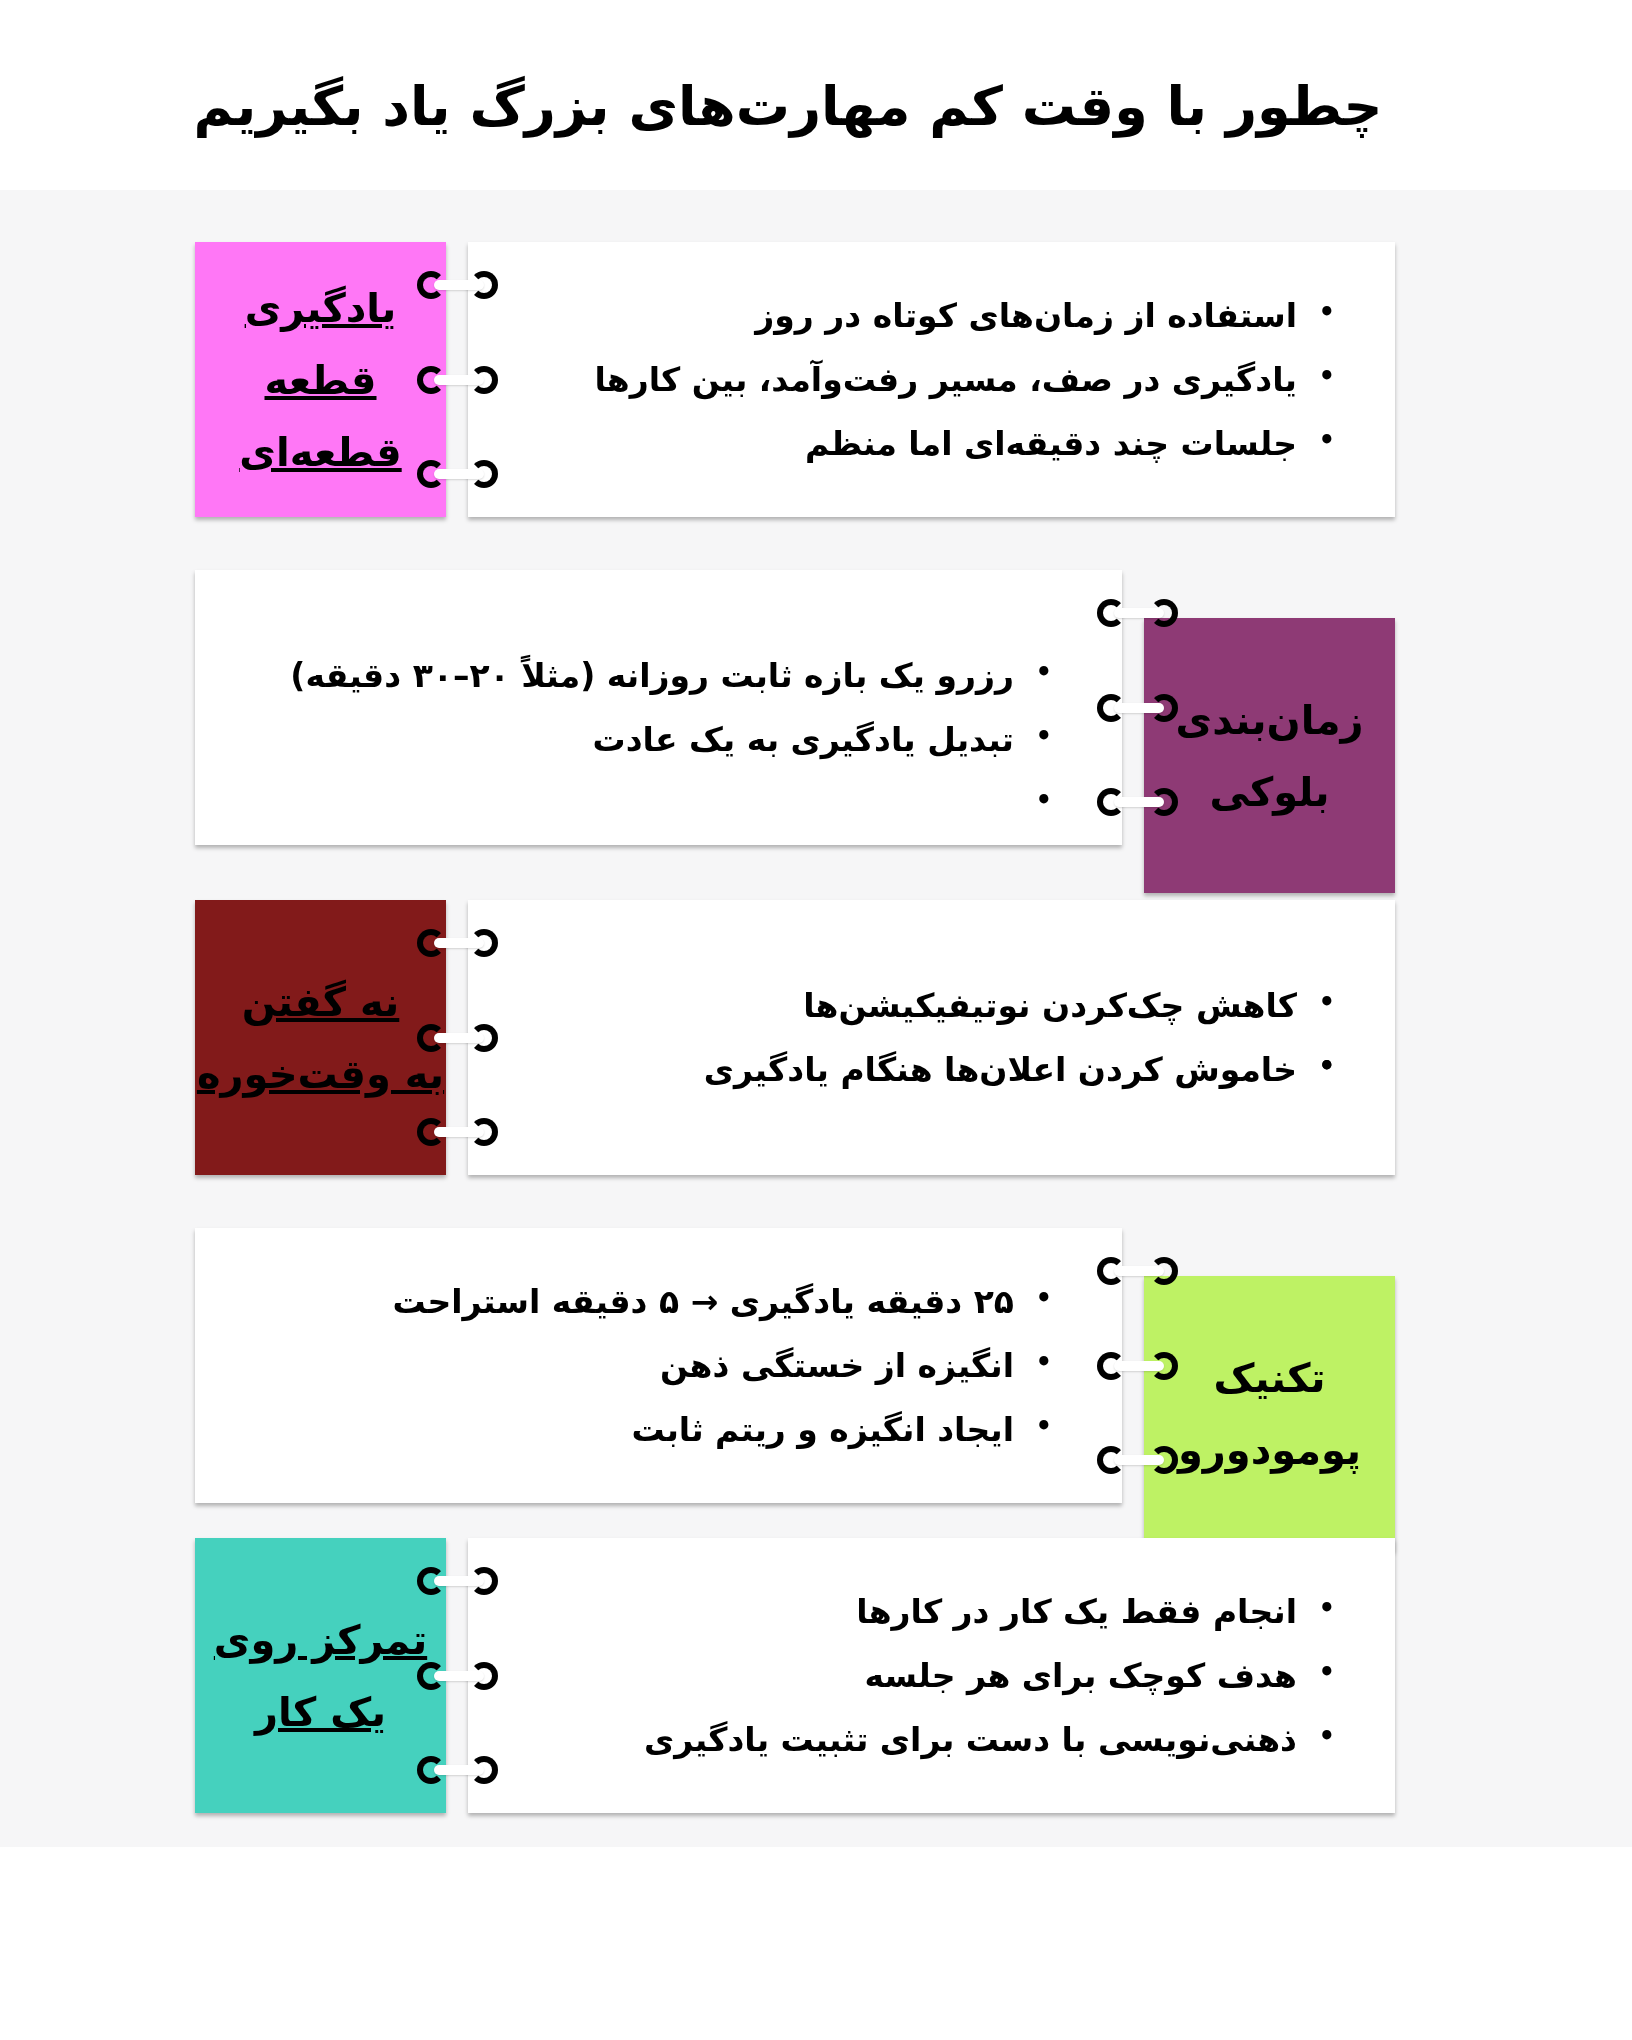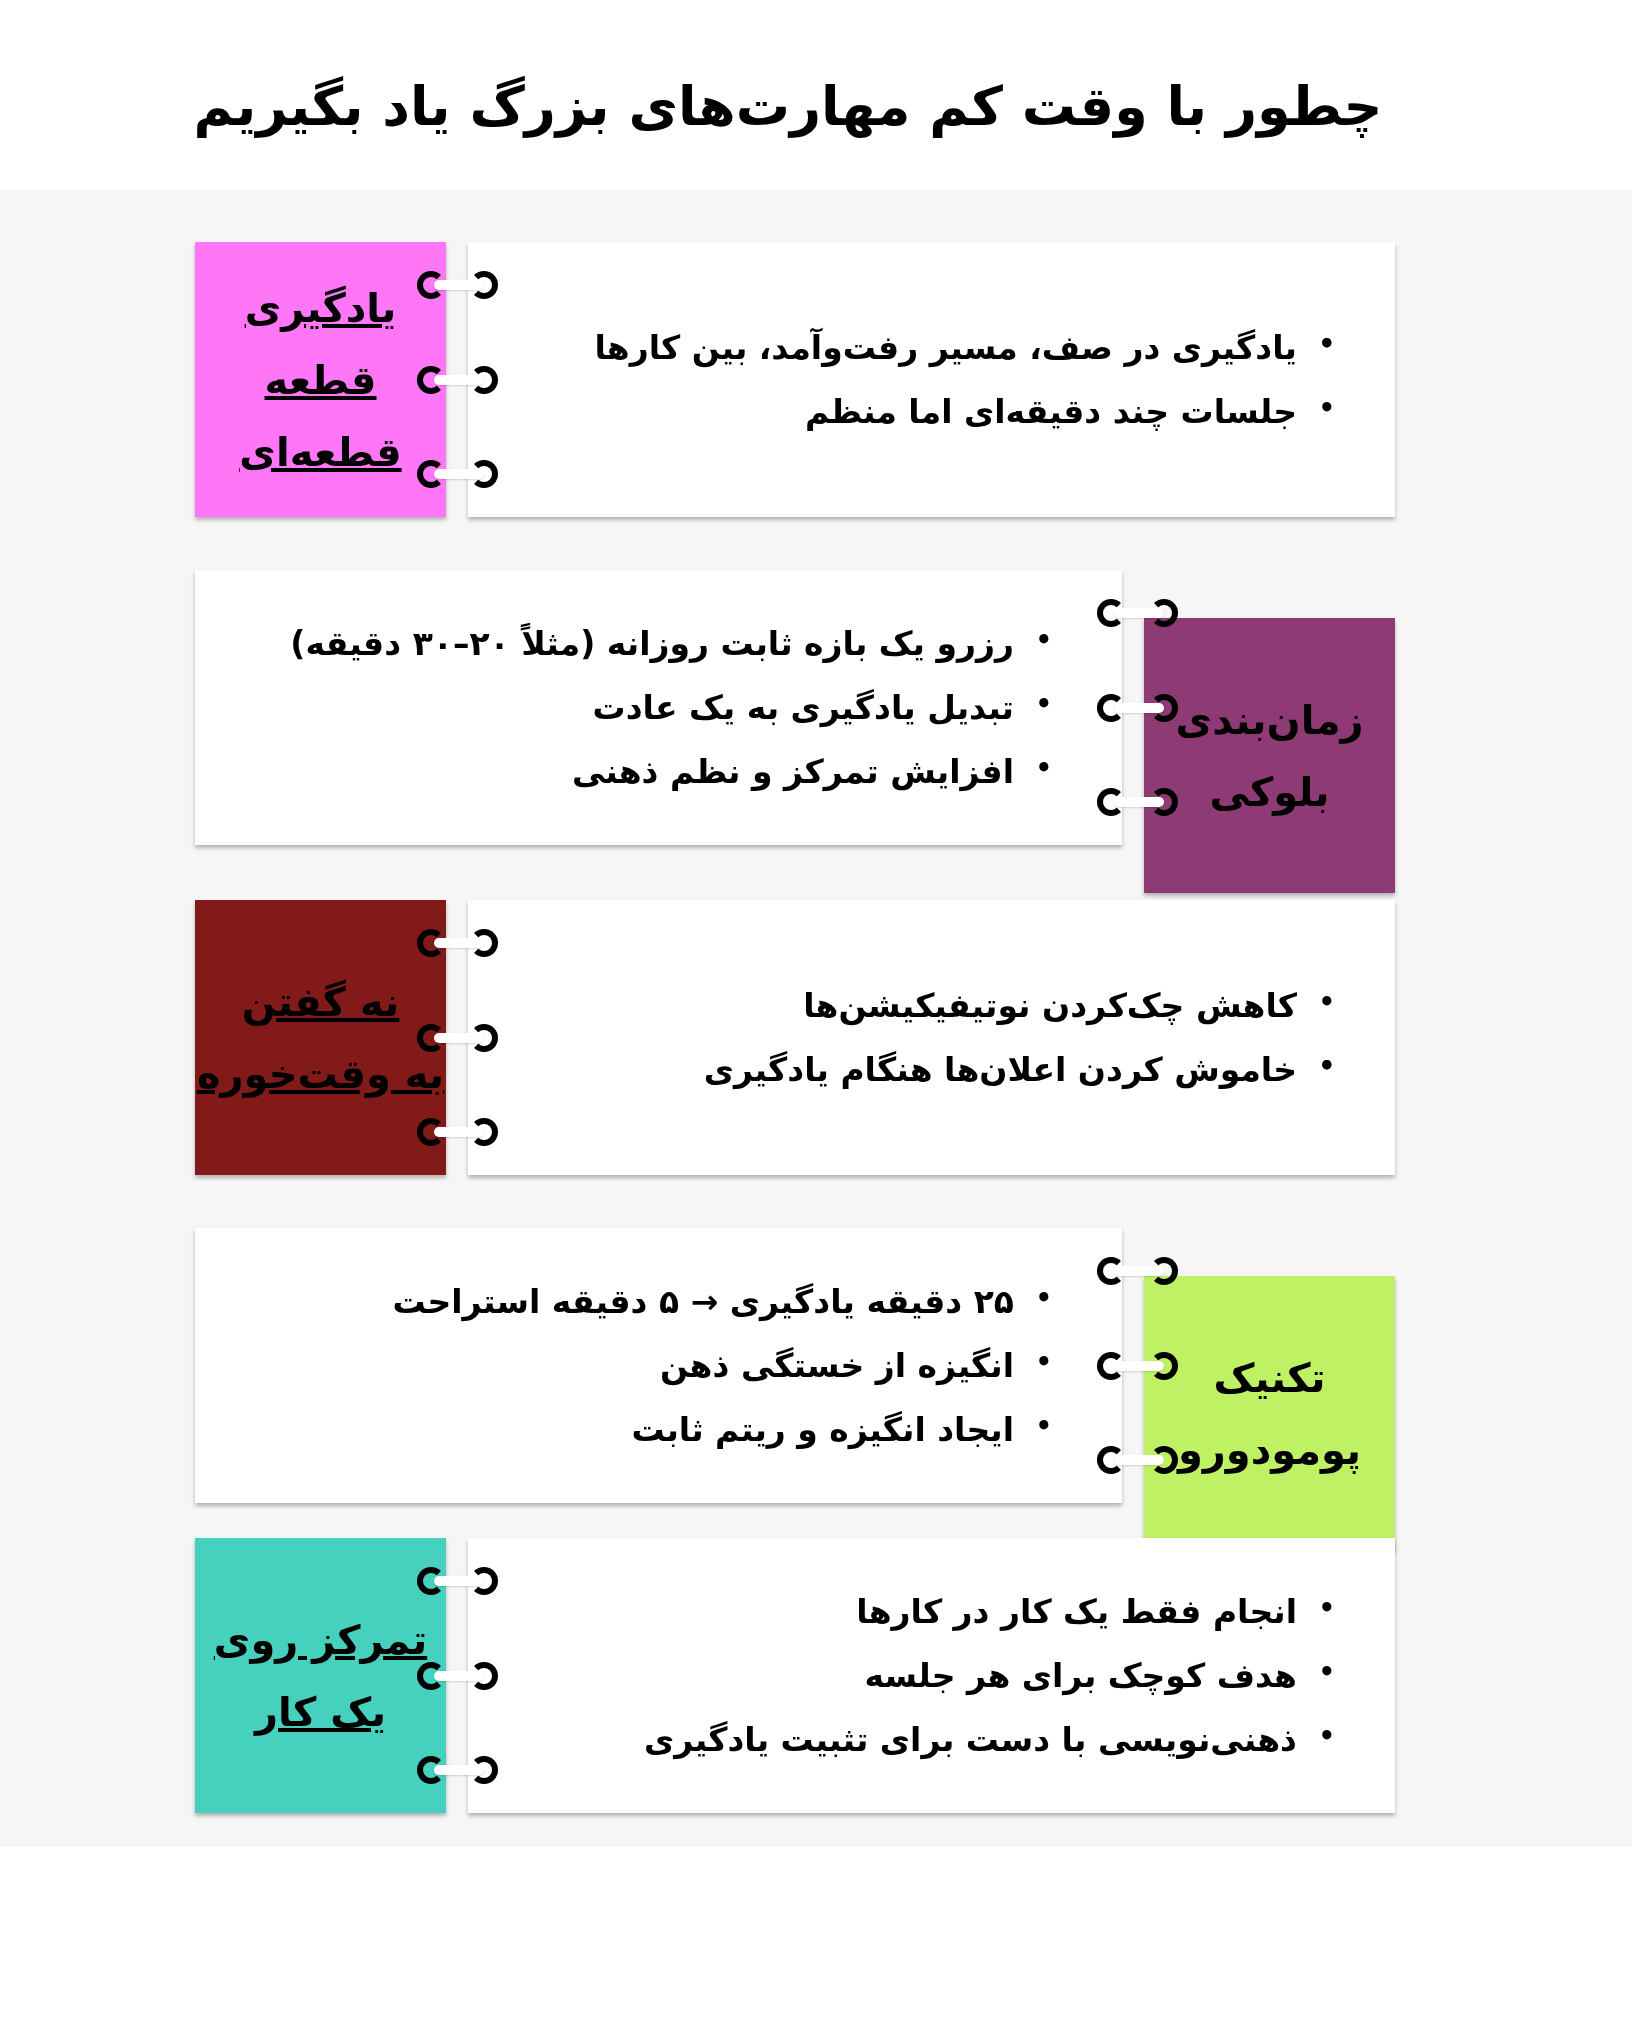--- a/index.html
+++ b/index.html
@@ -82,21 +82,21 @@
 <div class="panel"></div>
 
 <div class="row left-label" style="top:242px">
   <div class="label-box" style="background:#ff77f6">
     <div class="label-text">یادگیری
 قطعه
 قطعه‌ای</div>
   </div>
   <div class="text-card">
     <ul class="bullets">
-      <li class="bullet-item"><span class="bullet-dot">•</span></li>
+      <li class="bullet-item"><span class="bullet-dot">•</span><span>استفاده از زمان‌های کوتاه در روز</span></li>
       <li class="bullet-item"><span class="bullet-dot">•</span><span>یادگیری در صف، مسیر رفت‌وآمد، بین کارها</span></li>
       <li class="bullet-item"><span class="bullet-dot">•</span><span>جلسات چند دقیقه‌ای اما منظم</span></li>
     </ul>
   </div>
   <div class="rings">
     <div class="ring-set">
         <div class="ring-bar"></div>
         <div class="ring l"></div>
         <div class="ring r"></div>
       </div>
@@ -111,21 +111,21 @@
         <div class="ring r"></div>
       </div>
   </div>
 </div>
 
 <div class="row right-label" style="top:570px">
   <div class="text-card">
     <ul class="bullets">
       <li class="bullet-item"><span class="bullet-dot">•</span><span>رزرو یک بازه ثابت روزانه (مثلاً ۲۰–۳۰ دقیقه)</span></li>
       <li class="bullet-item"><span class="bullet-dot">•</span><span>تبدیل یادگیری به یک عادت</span></li>
-      <li class="bullet-item"><span class="bullet-dot">•</span><span>افزایش تمرکز و نظم ذهنی</span></li>
+      <li class="bullet-item"><span class="bullet-dot">•</span></li>
     </ul>
   </div>
   <div class="label-box" style="background:#8e3a75">
     <div class="label-text">زمان‌بندی
 بلوکی</div>
   </div>
   <div class="rings">
     <div class="ring-set">
         <div class="ring-bar"></div>
         <div class="ring l"></div>

